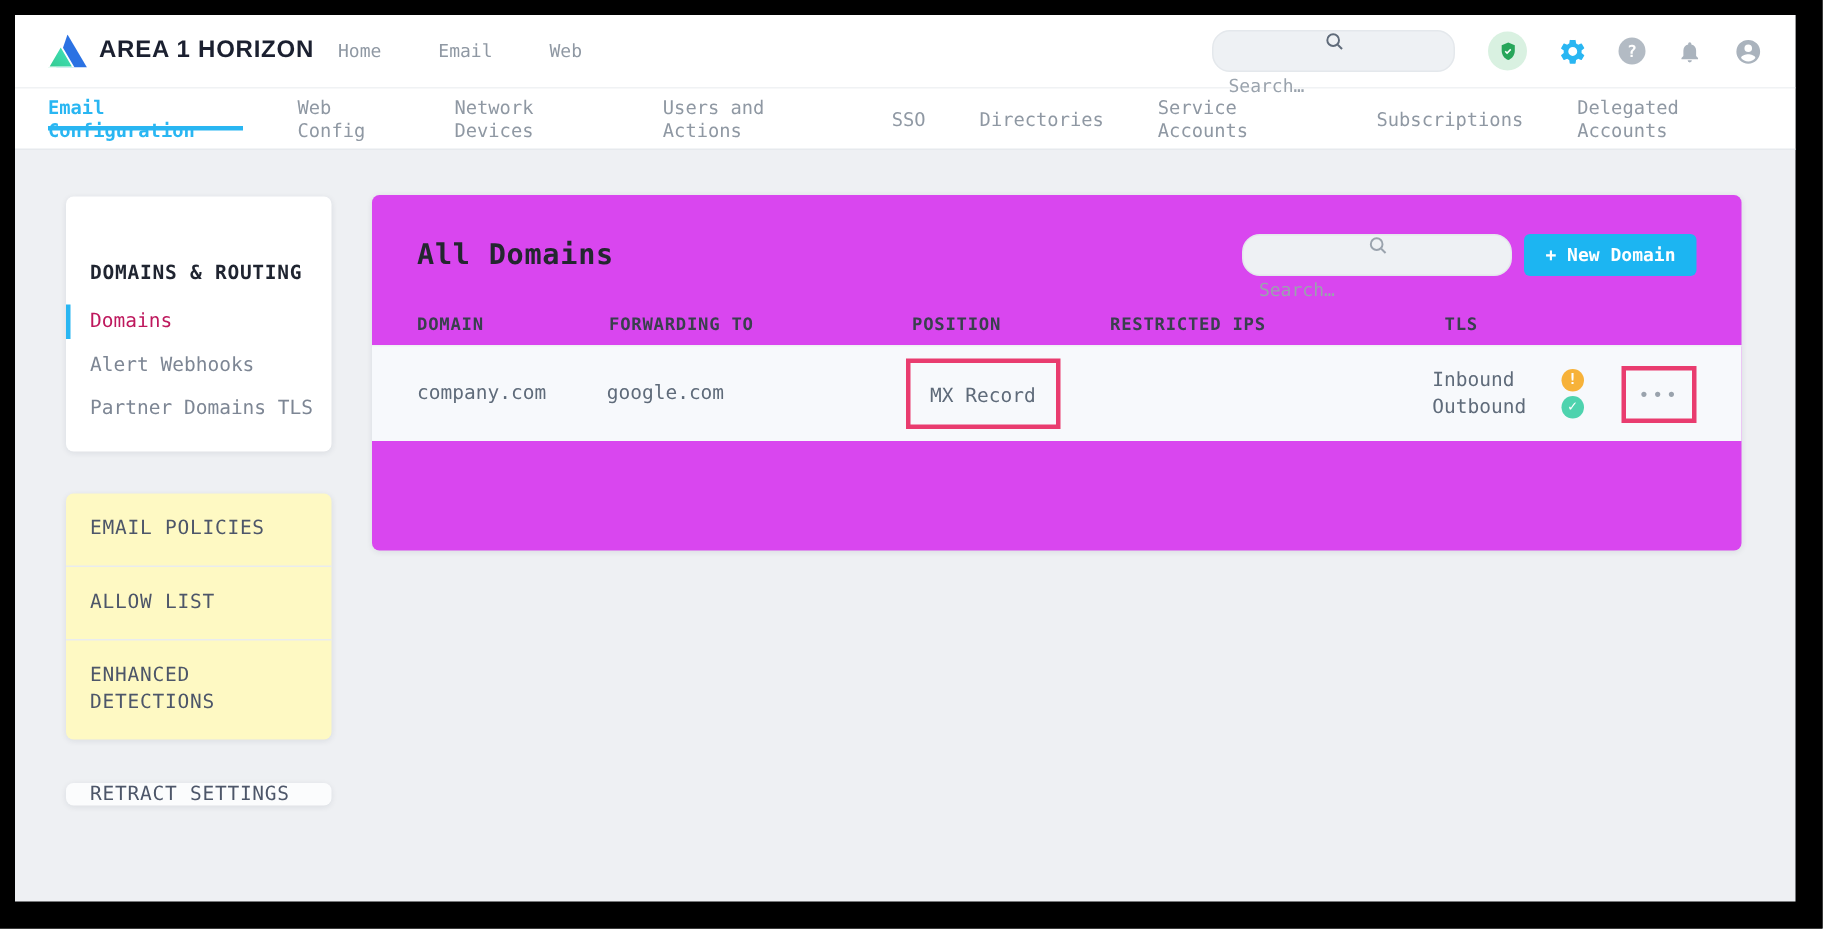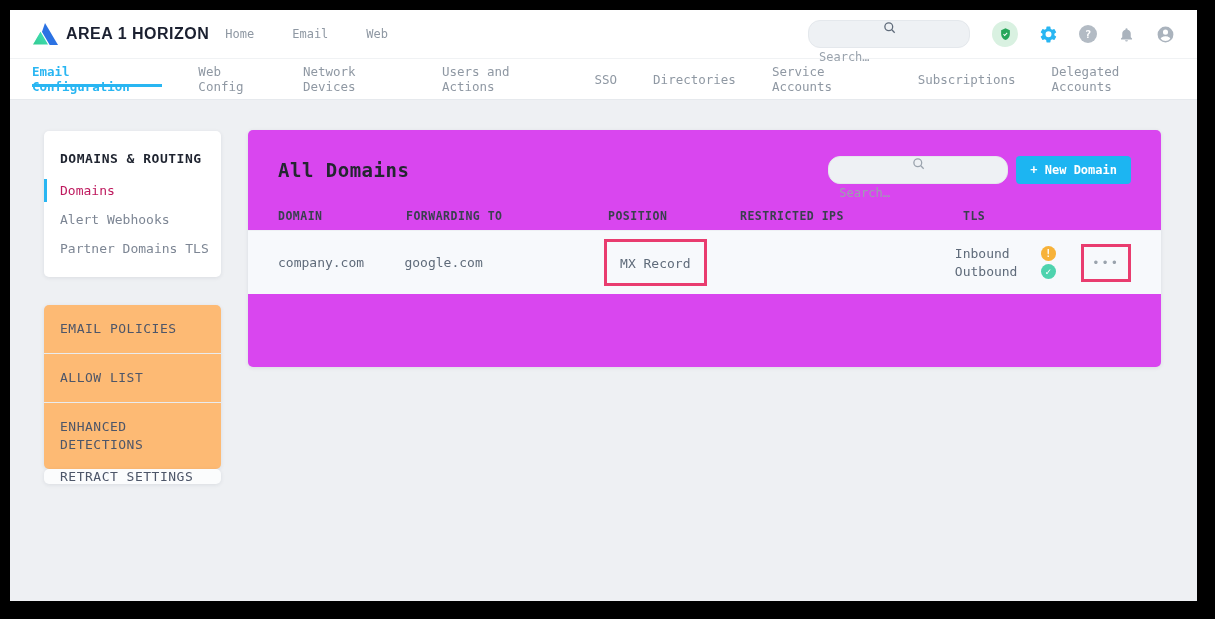--- a/index.html
+++ b/index.html
@@ -38,26 +38,26 @@
   .tab.active { color:#29b6f2; font-weight:bold; }
   .tab.active::after { content:""; position:absolute; left:0; right:0; bottom:0; height:3px; background:#29b6f2; }
 
   
   .content { position:relative; height:501px; }
   .sidebar { position:absolute; left:34px; top:31px; width:177px; }
   .card { background:#fff; border-radius:5px; box-shadow:0 1px 4px rgba(20,30,50,.09); }
 
   .routing-card { padding:16px 0 14px; margin-bottom:28px; }
   .routing-heading { font-size:13px; font-weight:bold; color:#1f2430; letter-spacing:.5px;
-                     padding:4px 16px 10px; white-space:nowrap; }
+                     padding:4px 16px 10px; white-space:nowrap;margin-top:24px; }
   .routing-item { font-size:13px; color:#7d8694; padding:7px 16px; cursor:pointer; position:relative; white-space:nowrap; }
   .routing-item.active { color:#be185d; }
   .routing-item.active::before { content:""; position:absolute; left:0; top:3px; bottom:3px; width:3px; background:#29b6f2; }
 
-  .sections-card { background:#fdba74; }
+  .sections-card { margin-bottom:29px; background:#fef9c3; }
   .section-item { font-size:13px; color:#4d5669; letter-spacing:.5px; padding:15px 16px;
                   border-bottom:1px solid #e9ecef; cursor:pointer; line-height:18px; }
   .section-item:last-child { border-bottom:none; }
 
   .retract-card { background:#fbfcfd; }
   .retract-item { font-size:13px; color:#4d5669; letter-spacing:.5px; padding:0 16px; cursor:pointer; }
 
   
   .main-card { position:absolute; left:238px; top:30px; width:913px; height:237px; background:#d946ef;
                border-radius:5px; box-shadow:0 1px 4px rgba(20,30,50,.09); }

